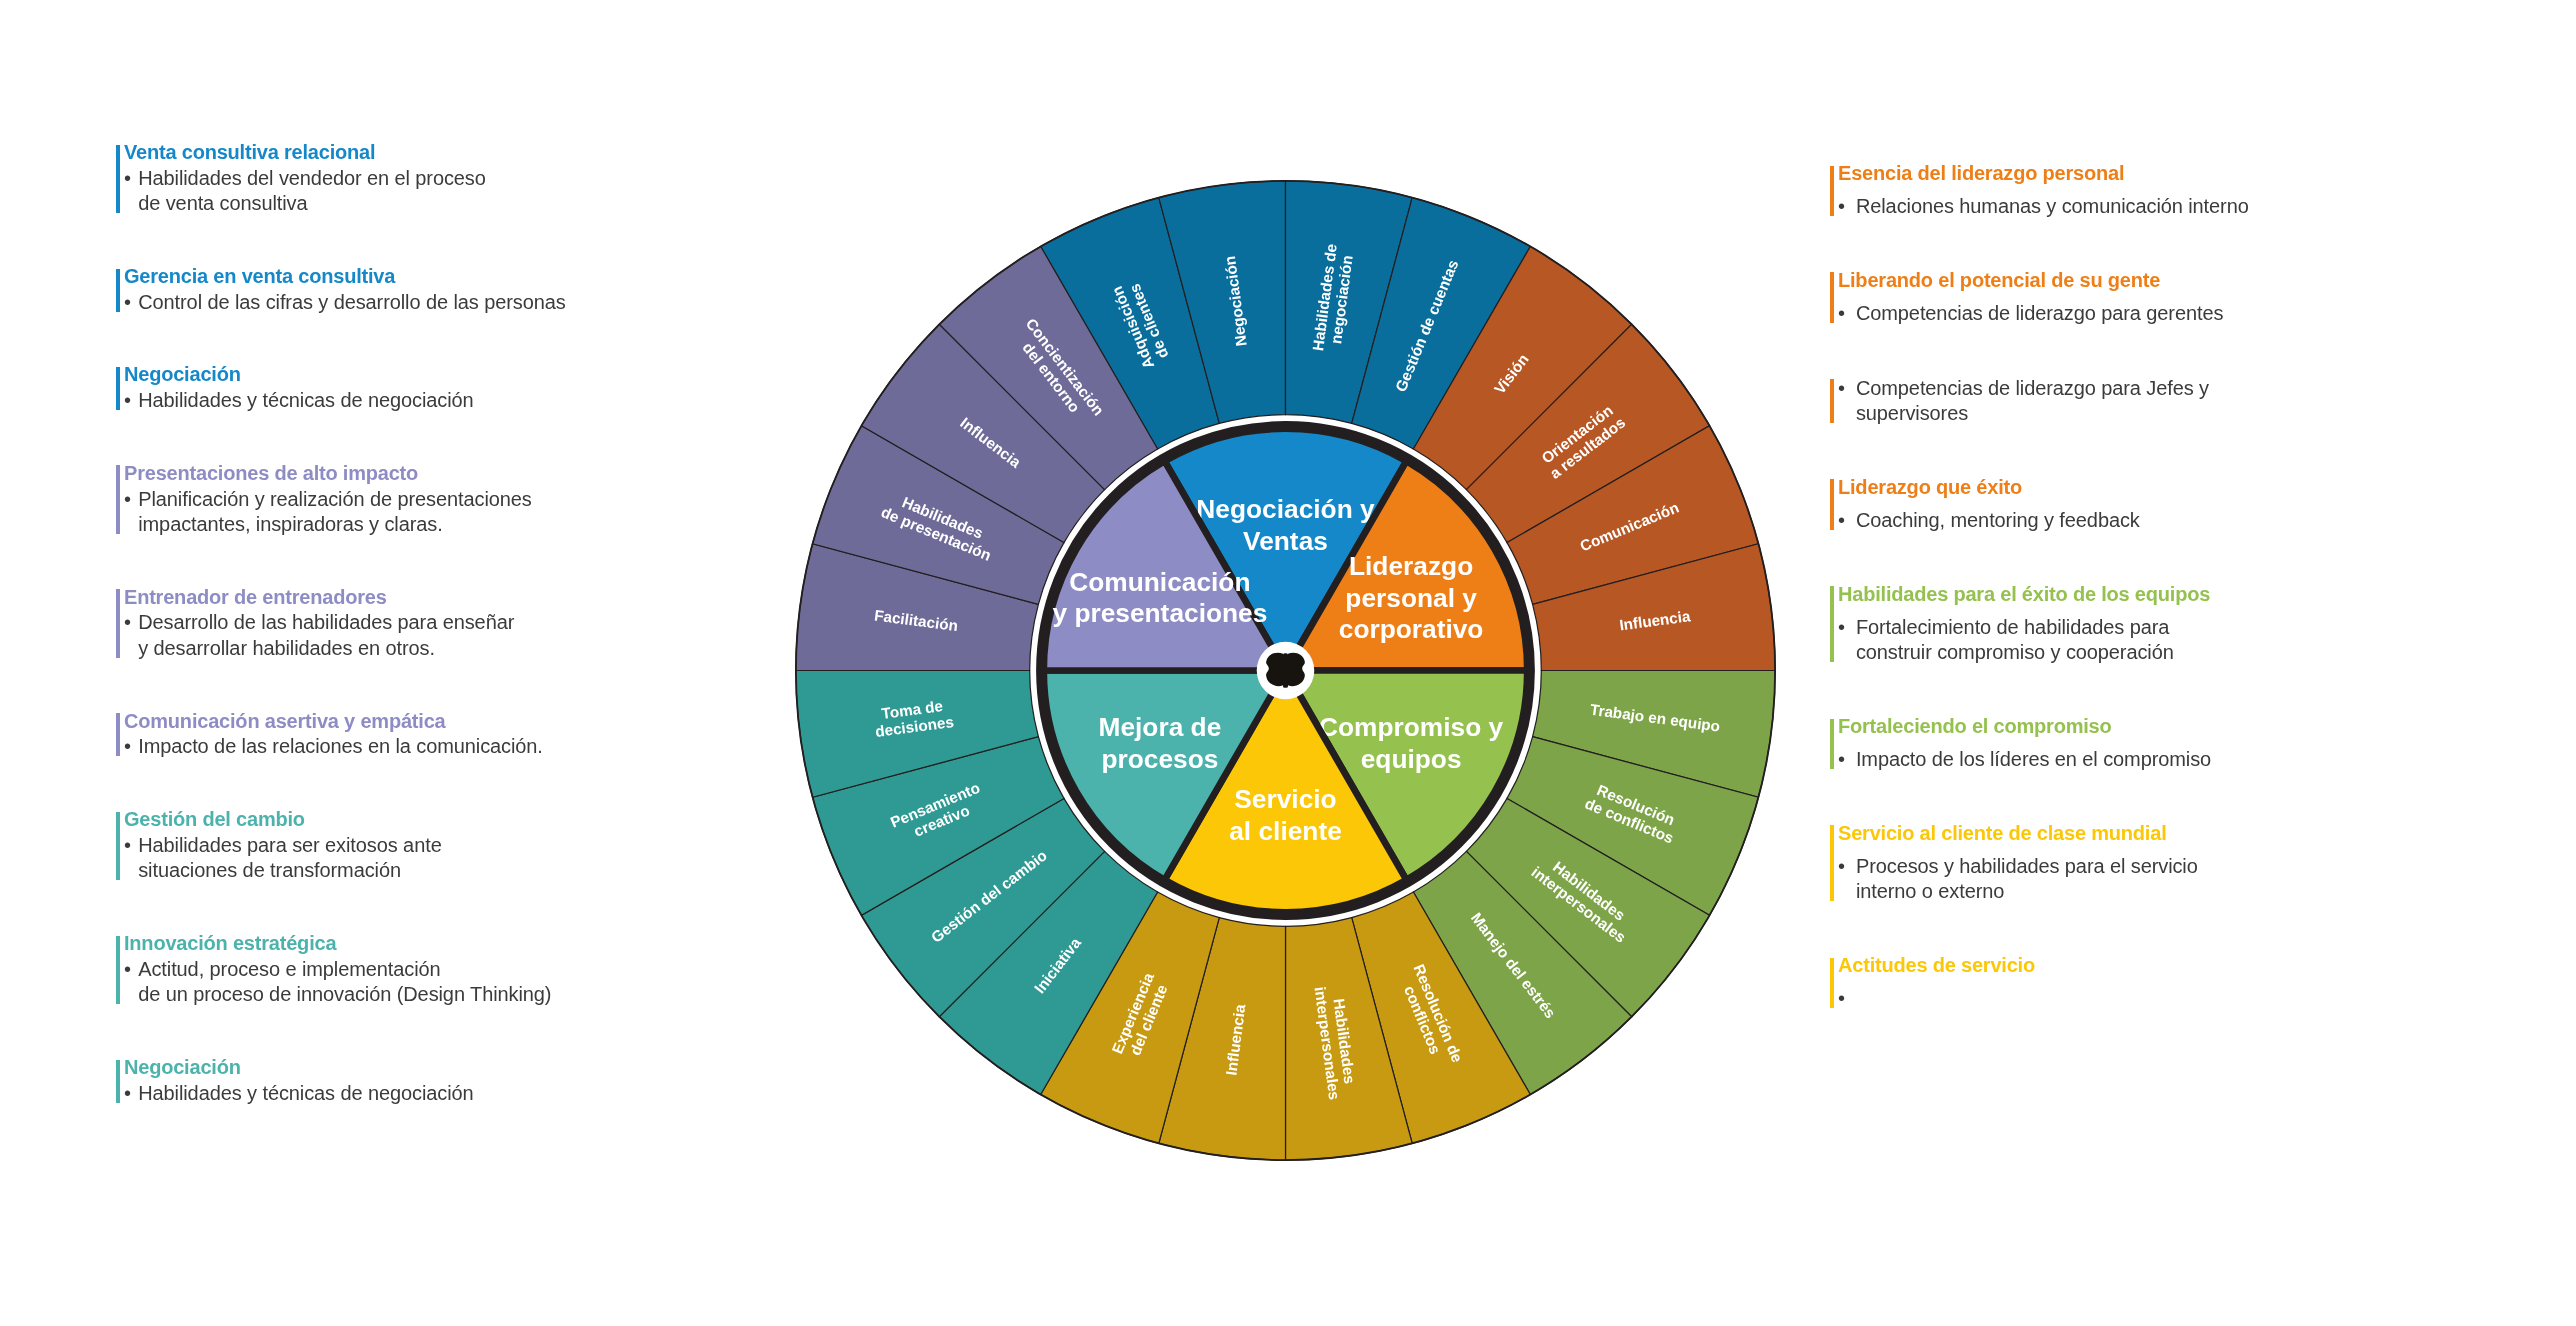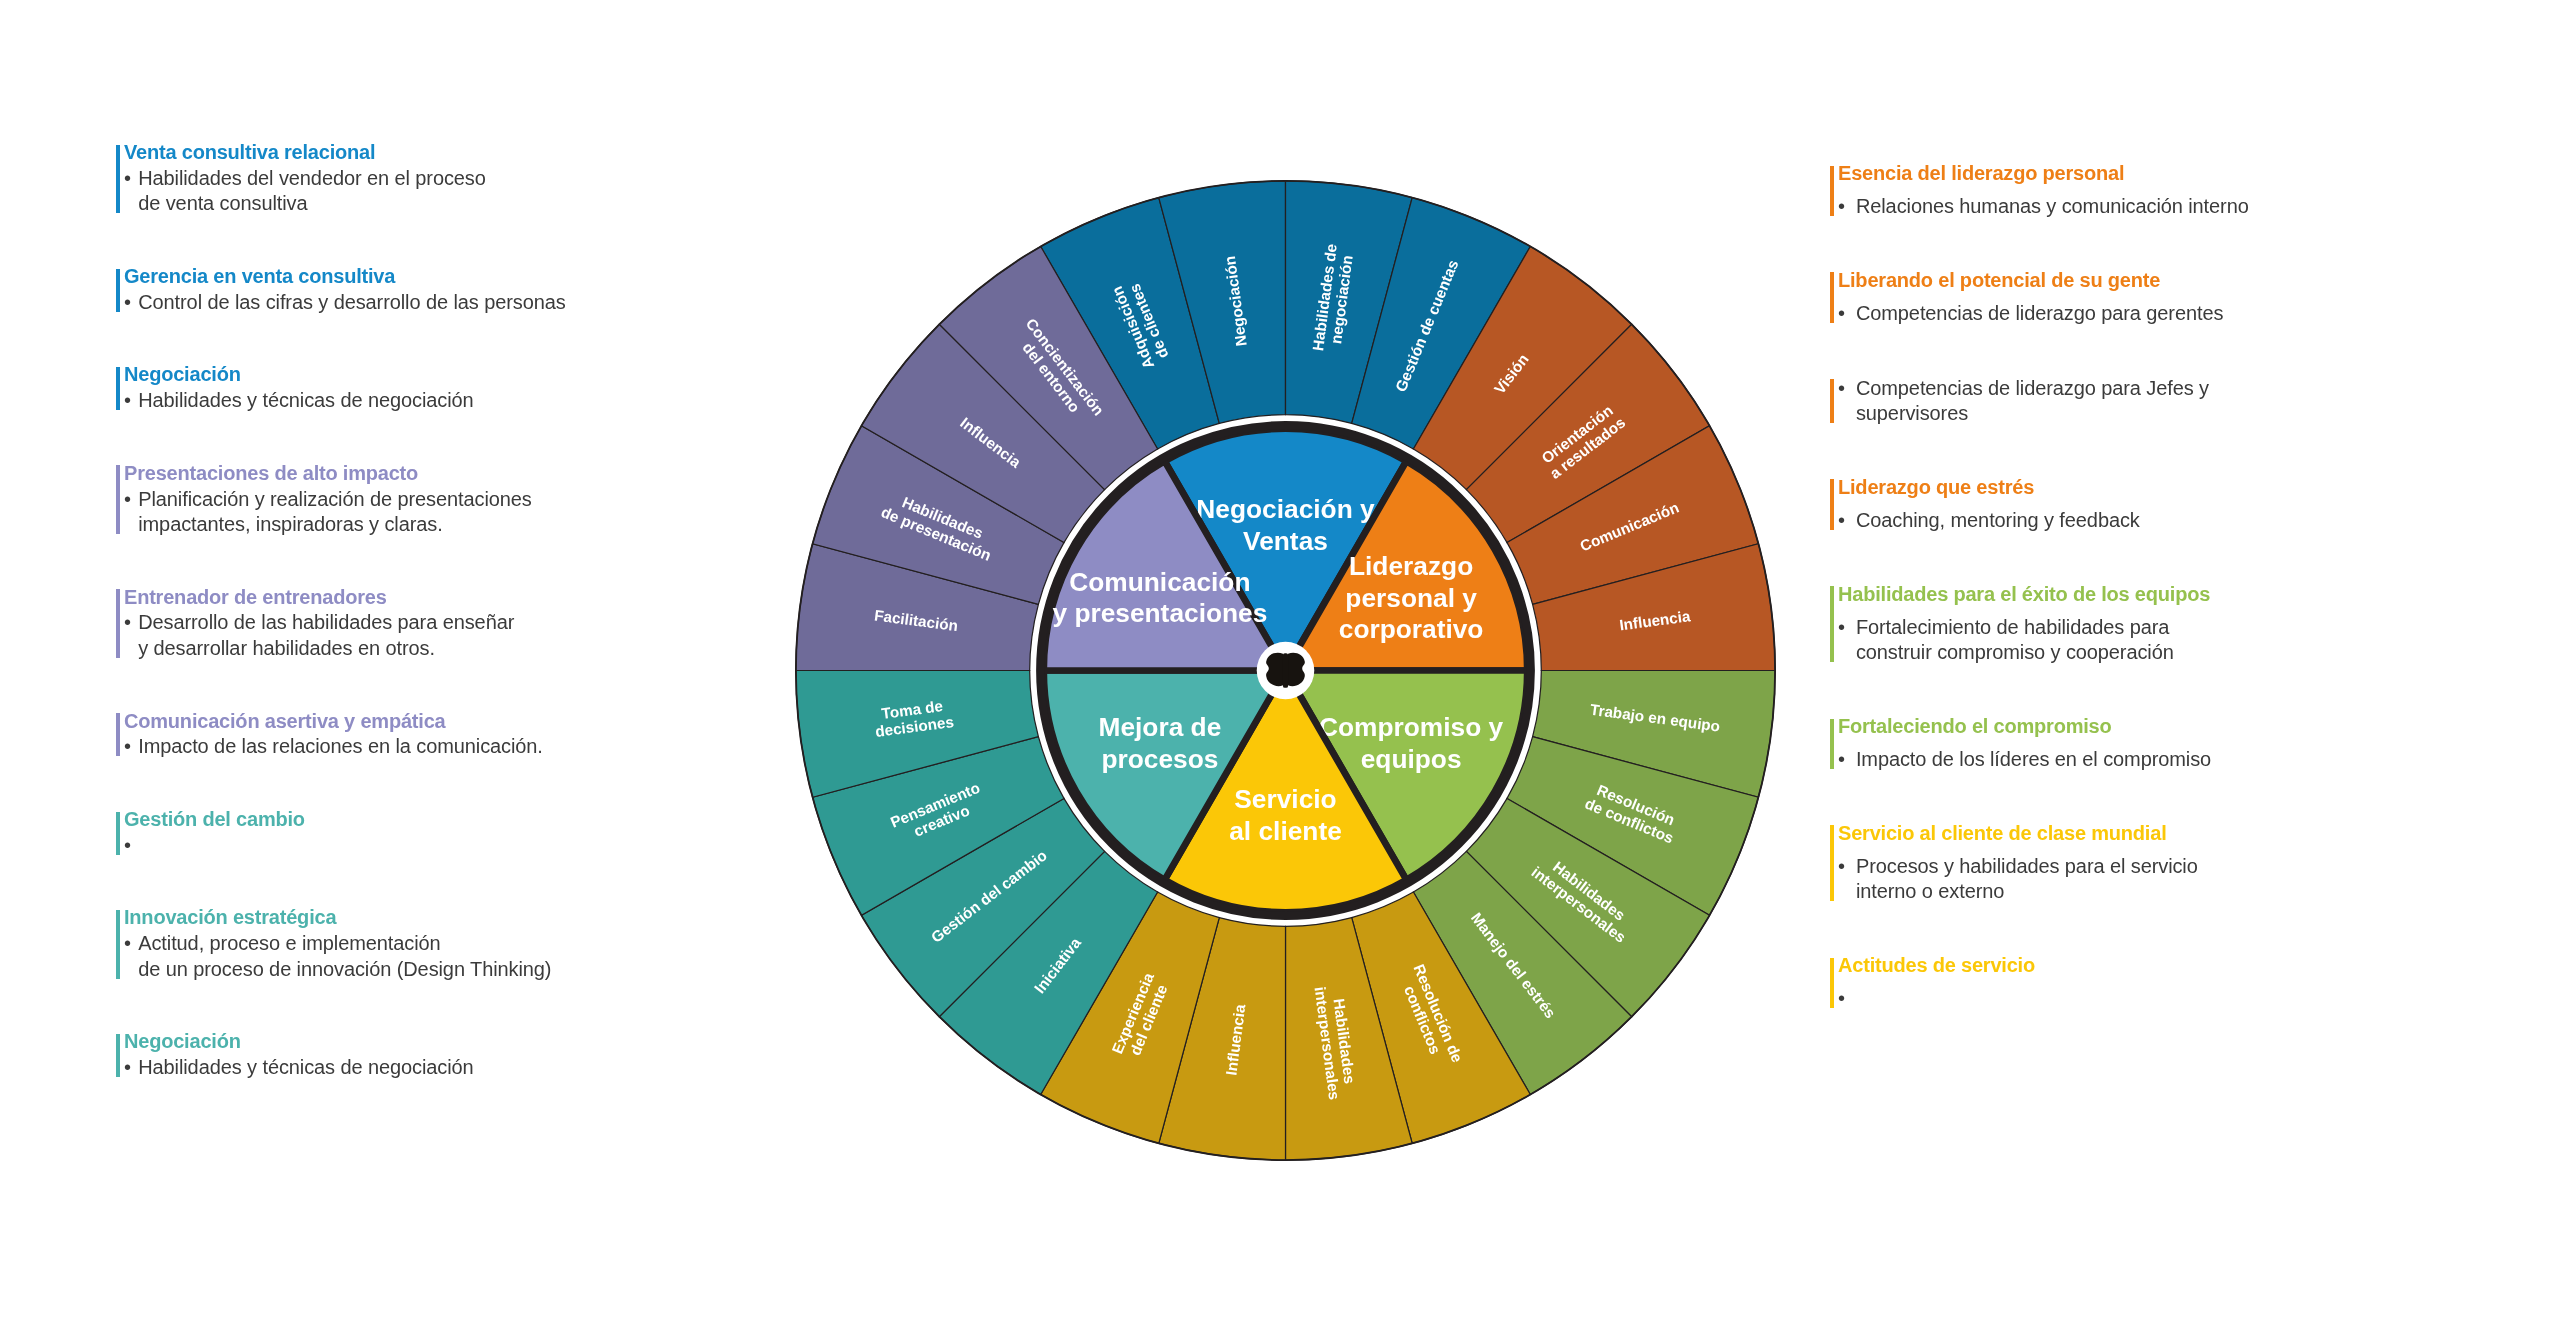--- a/index.html
+++ b/index.html
@@ -121,20 +121,22 @@
         <div class="g-title">Comunicación asertiva y empática</div>
         <div class="g-item">
           <span class="bullet">•</span>
           <span class="g-text">Impacto de las relaciones en la comunicación.</span>
         </div>
       </div>
       <div class="group" style="--accent: #4cb2ac;">
         <div class="g-title">Gestión del cambio</div>
         <div class="g-item">
           <span class="bullet">•</span>
+          <span class="g-text">Habilidades para ser exitosos ante
+situaciones de transformación</span>
         </div>
       </div>
       <div class="group" style="--accent: #4cb2ac;">
         <div class="g-title">Innovación estratégica</div>
         <div class="g-item">
           <span class="bullet">•</span>
           <span class="g-text">Actitud, proceso e implementación
 de un proceso de innovación (Design Thinking)</span>
         </div>
       </div>
@@ -249,21 +251,21 @@
         </div>
       </div>
       <div class="group" style="--accent: #ee7f16;">
         <div class="g-item">
           <span class="bullet">•</span>
           <span class="g-text">Competencias de liderazgo para Jefes y
 supervisores</span>
         </div>
       </div>
       <div class="group" style="--accent: #ee7f16;">
-        <div class="g-title">Liderazgo que estrés</div>
+        <div class="g-title">Liderazgo que éxito</div>
         <div class="g-item">
           <span class="bullet">•</span>
           <span class="g-text">Coaching, mentoring y feedback</span>
         </div>
       </div>
       <div class="group" style="--accent: #95c14e;">
         <div class="g-title">Habilidades para el éxito de los equipos</div>
         <div class="g-item">
           <span class="bullet">•</span>
           <span class="g-text">Fortalecimiento de habilidades para

